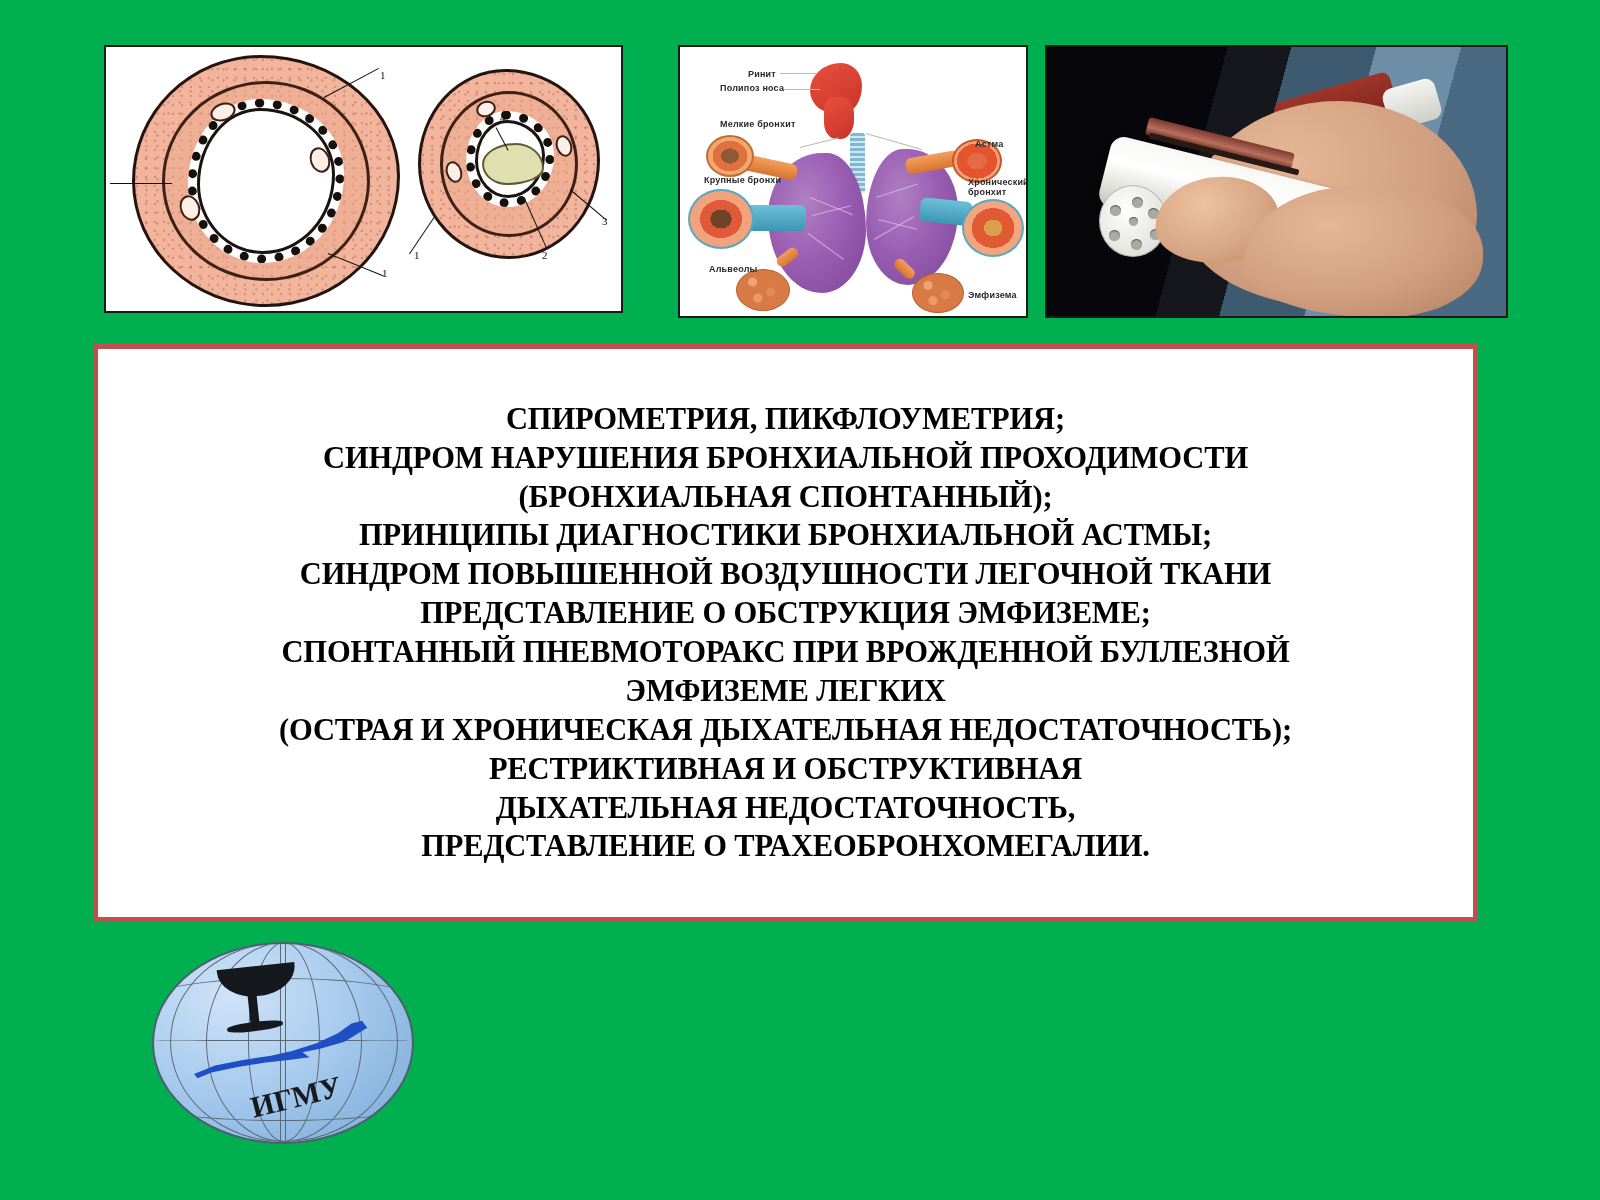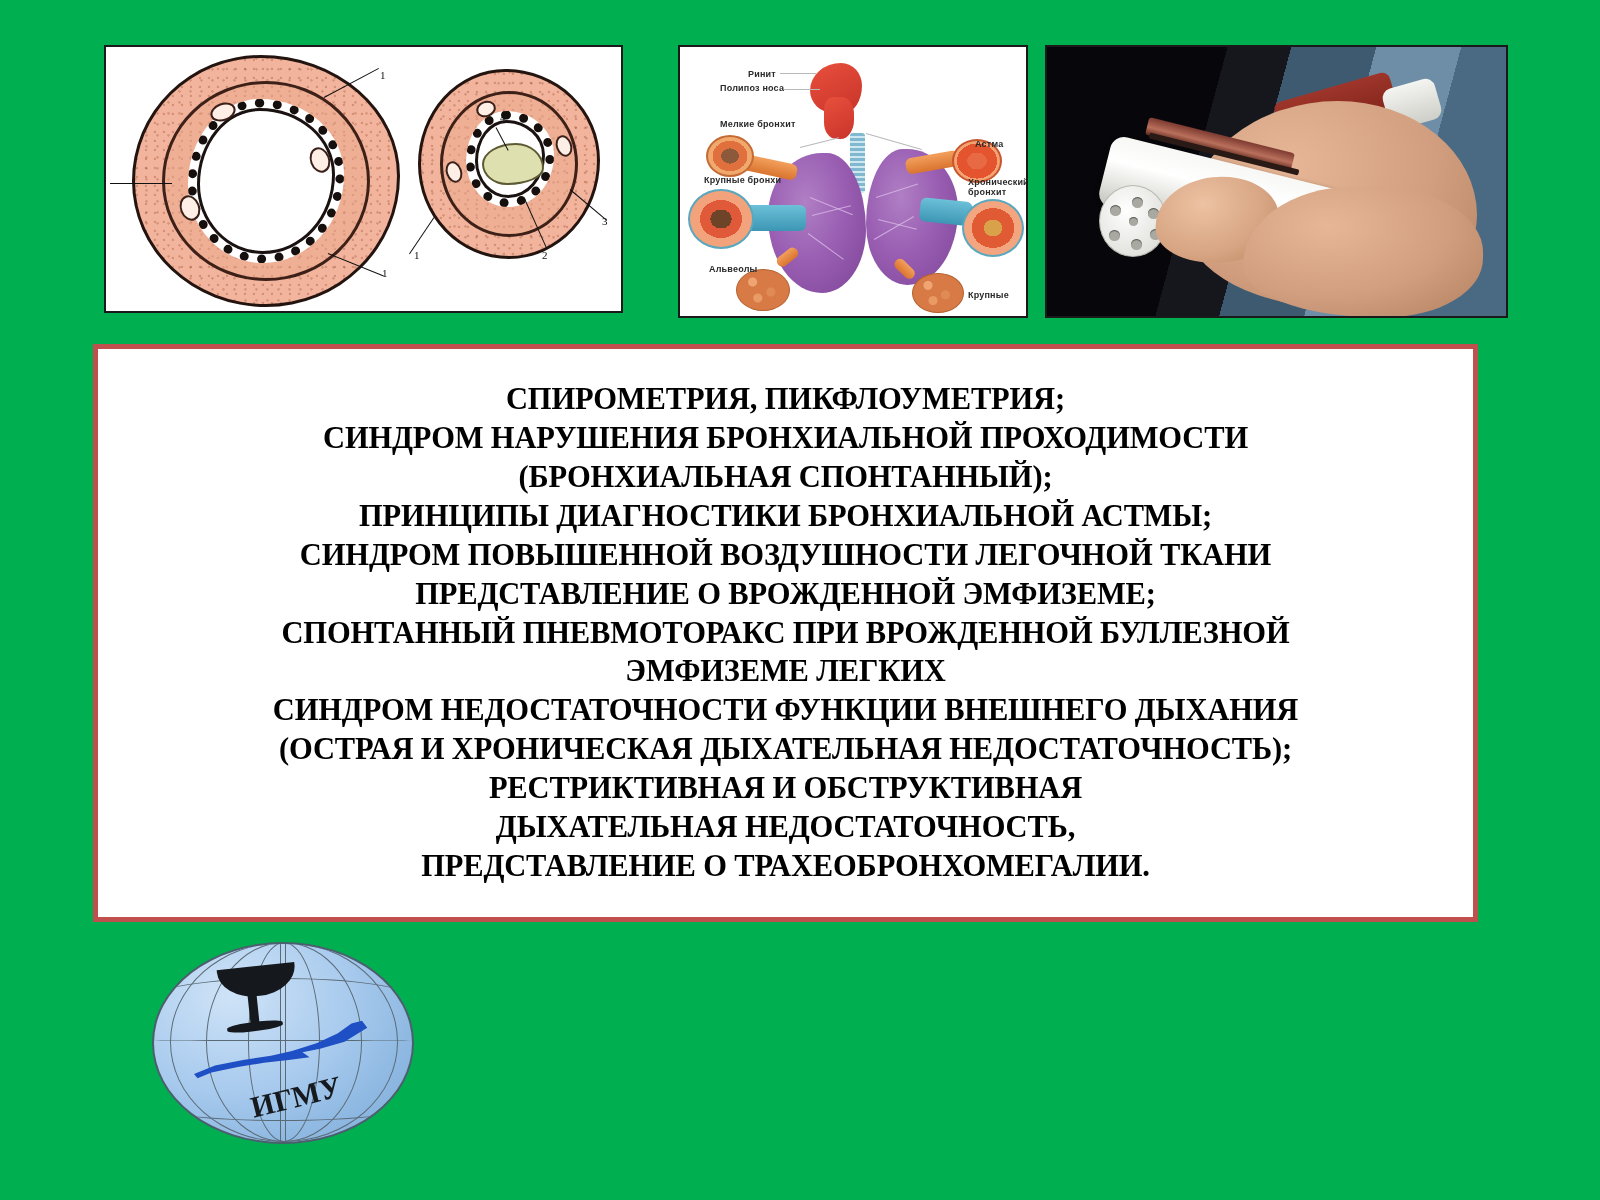--- a/index.html
+++ b/index.html
@@ -395,21 +395,21 @@
     <div class="thin-line" style="left:120px; top:100px; width:40px; transform:rotate(-14deg);"></div>
     <div class="thin-line" style="left:186px; top:86px; width:58px; transform:rotate(16deg);"></div>
 
     <div class="anat-label" style="left:68px; top:22px;">Ринит</div>
     <div class="anat-label" style="left:40px; top:36px;">Полипоз носа</div>
     <div class="anat-label" style="left:40px; top:72px;">Мелкие бронхит</div>
     <div class="anat-label" style="left:24px; top:128px;">Крупные бронхи</div>
     <div class="anat-label" style="left:29px; top:217px;">Альвеолы</div>
     <div class="anat-label" style="left:295px; top:92px;">Астма</div>
     <div class="anat-label" style="left:288px; top:130px; white-space:normal; width:58px;">Хронический бронхит</div>
-    <div class="anat-label" style="left:288px; top:243px;">Крупные</div>
+    <div class="anat-label" style="left:288px; top:243px;">Эмфизема</div>
 
     <div class="thin-line" style="left:100px; top:26px; width:36px;"></div>
     <div class="thin-line" style="left:104px; top:42px; width:36px;"></div>
   </div>
 
   <div class="img-frame" id="img-peakflow">
     <div class="pf-bg"></div>
     <div class="pf-red" style="left:232px; top:56px; width:120px; height:48px; transform:rotate(-16deg);"></div>
     <div class="pf-cap" style="left:338px; top:36px; width:54px; height:42px; transform:rotate(-16deg);"></div>
     <div class="pf-hand" style="left:140px; top:54px; width:290px; height:208px;"></div>
@@ -428,24 +428,23 @@
     <div class="pf-hand" style="left:196px; top:140px; width:240px; height:130px; border-radius:45% 45% 40% 55% / 60% 50% 45% 40%;"></div>
   </div>
 
   <div id="text-panel">
     <div id="lecture-topics">
       <span class="line">СПИРОМЕТРИЯ, ПИКФЛОУМЕТРИЯ;</span>
       <span class="line">СИНДРОМ НАРУШЕНИЯ БРОНХИАЛЬНОЙ ПРОХОДИМОСТИ</span>
       <span class="line">(БРОНХИАЛЬНАЯ СПОНТАННЫЙ);</span>
       <span class="line">ПРИНЦИПЫ ДИАГНОСТИКИ БРОНХИАЛЬНОЙ АСТМЫ;</span>
       <span class="line">СИНДРОМ ПОВЫШЕННОЙ ВОЗДУШНОСТИ ЛЕГОЧНОЙ ТКАНИ</span>
-      <span class="line">ПРЕДСТАВЛЕНИЕ О ВРОЖДЕННОЙ ЭМФИЗЕМЕ;</span>
+      <span class="line">ПРЕДСТАВЛЕНИЕ О ОБСТРУКЦИЯ ЭМФИЗЕМЕ;</span>
       <span class="line">СПОНТАННЫЙ ПНЕВМОТОРАКС ПРИ ВРОЖДЕННОЙ БУЛЛЕЗНОЙ</span>
       <span class="line">ЭМФИЗЕМЕ ЛЕГКИХ</span>
-      <span class="line">СИНДРОМ НЕДОСТАТОЧНОСТИ ФУНКЦИИ ВНЕШНЕГО ДЫХАНИЯ</span>
       <span class="line">(ОСТРАЯ И ХРОНИЧЕСКАЯ ДЫХАТЕЛЬНАЯ НЕДОСТАТОЧНОСТЬ);</span>
       <span class="line">РЕСТРИКТИВНАЯ И ОБСТРУКТИВНАЯ</span>
       <span class="line">ДЫХАТЕЛЬНАЯ  НЕДОСТАТОЧНОСТЬ,</span>
       <span class="line">ПРЕДСТАВЛЕНИЕ О ТРАХЕОБРОНХОМЕГАЛИИ.</span>
     </div>
   </div>
 
   <div id="emblem">
     <div class="emb-globe">
       <div class="mer" style="left:16px; width:226px;"></div>

